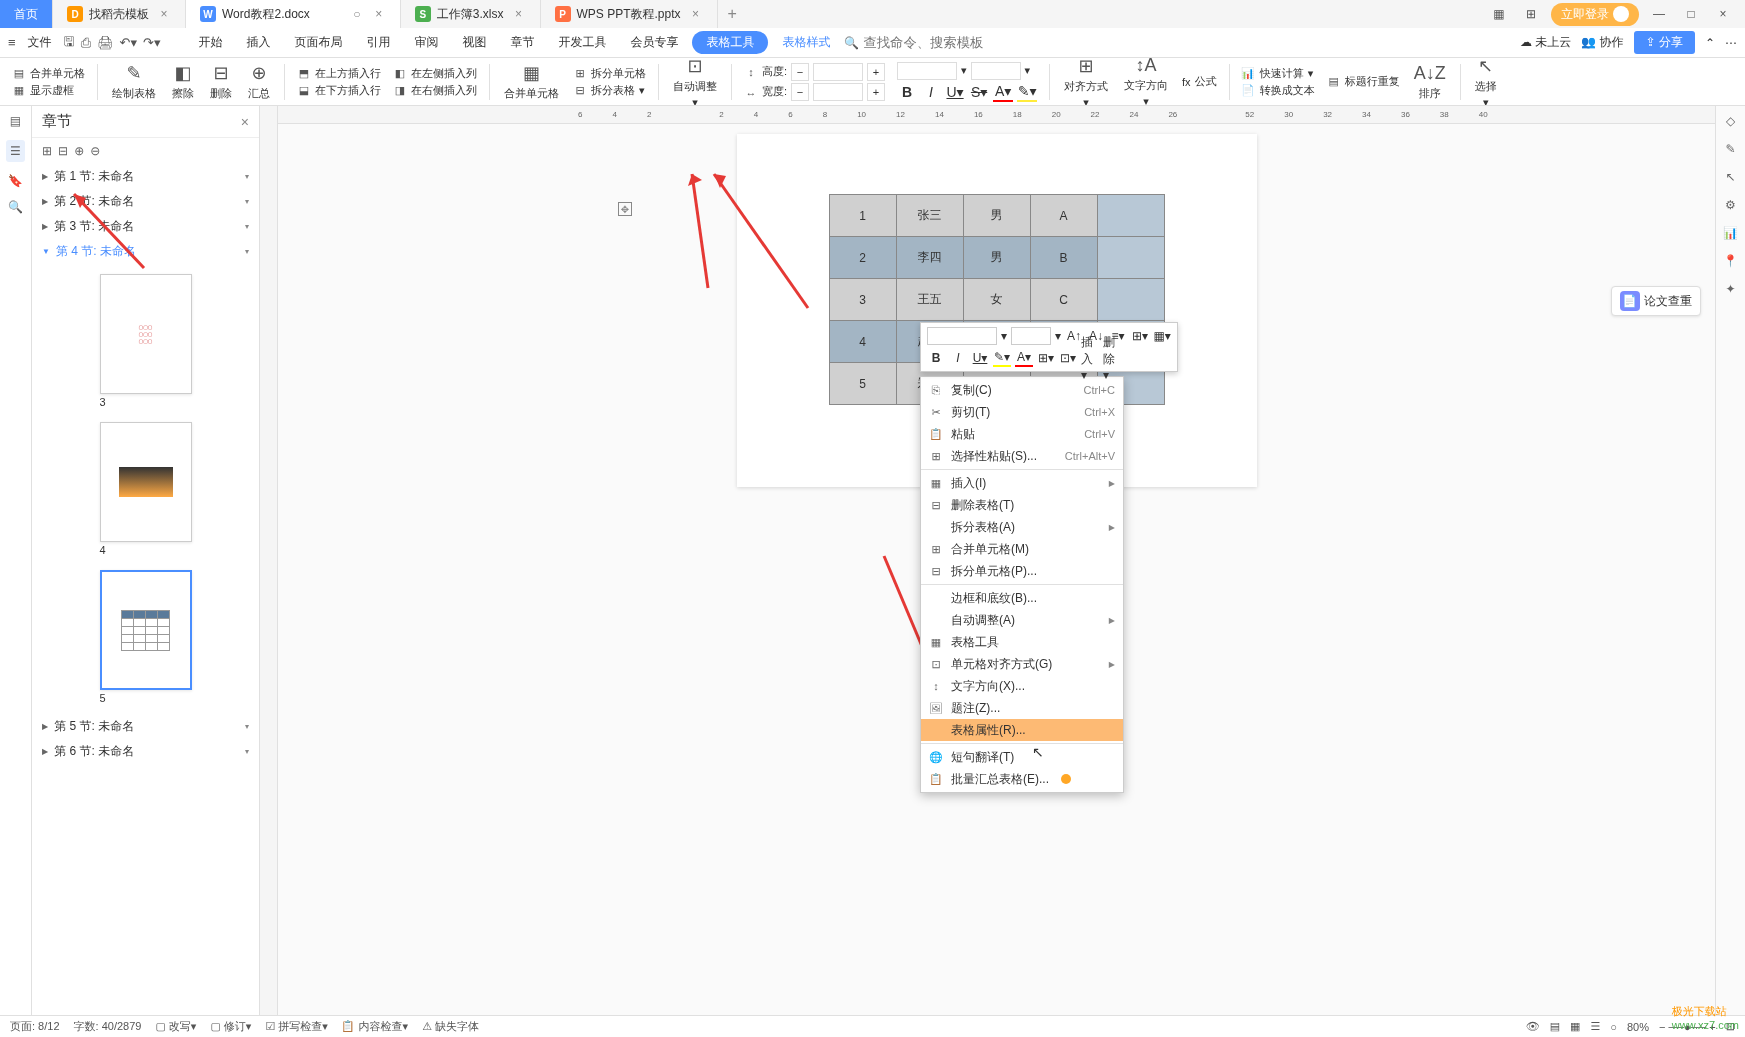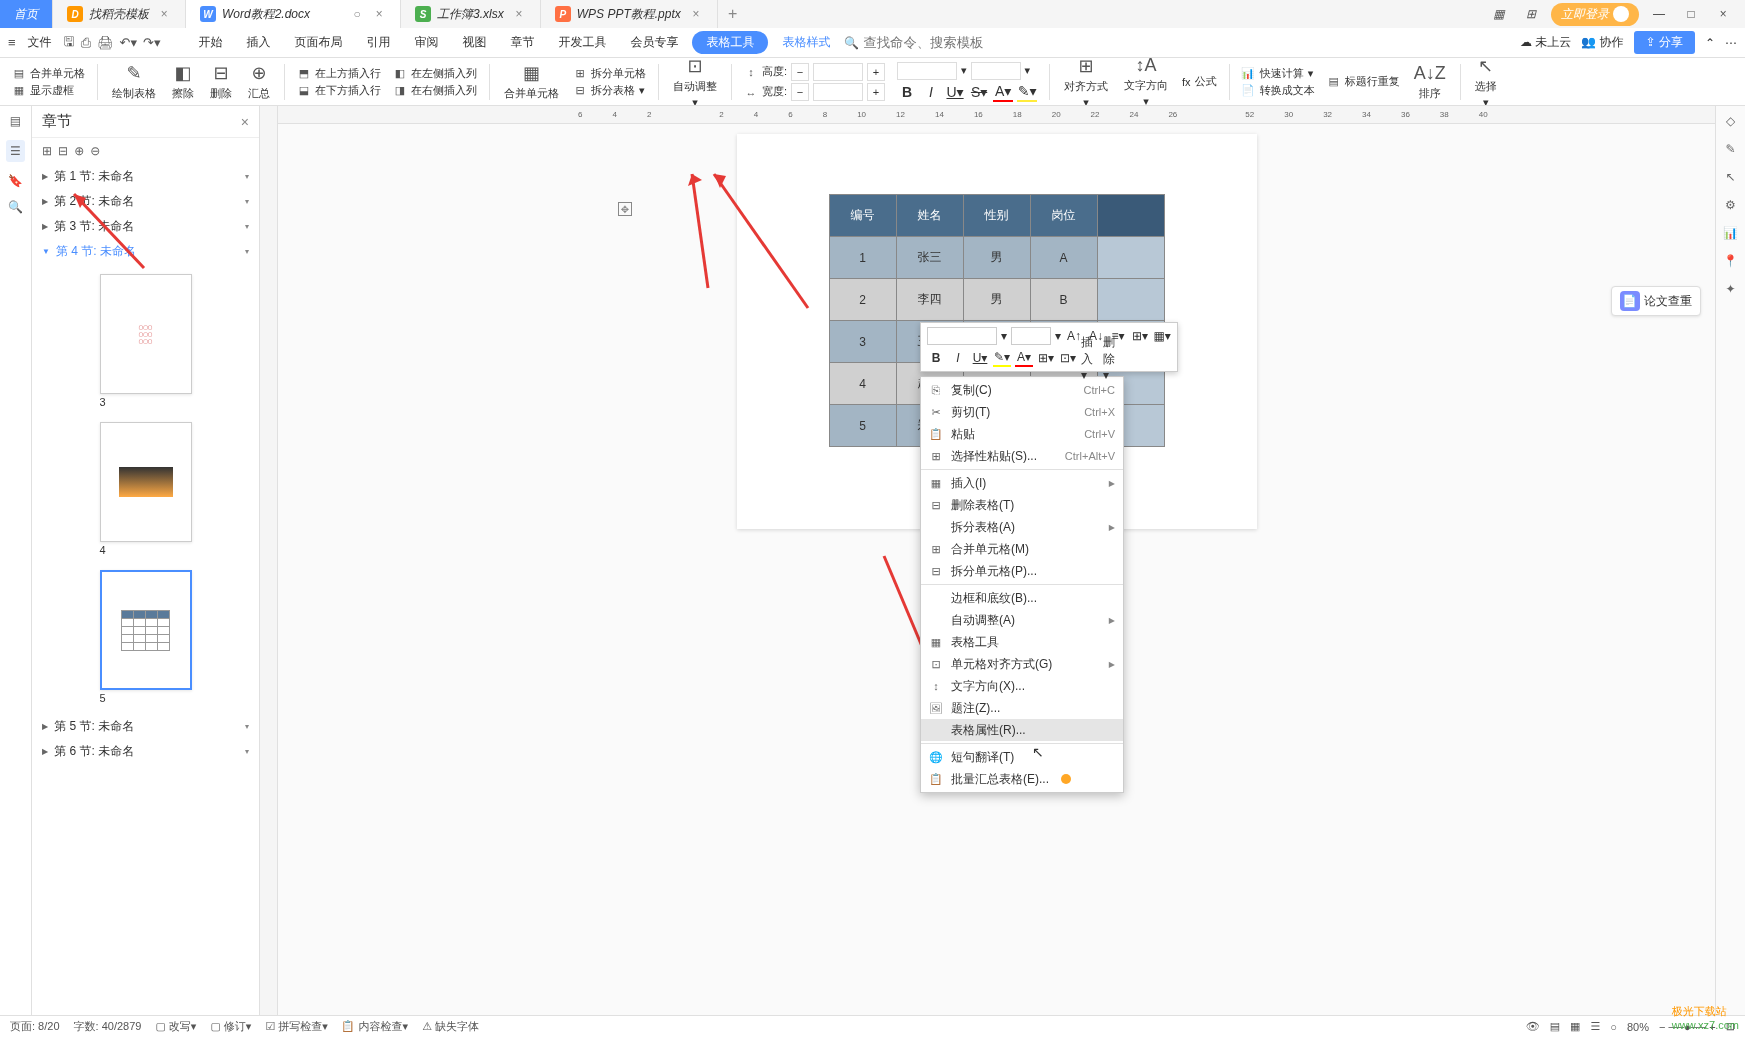--- a/index.html
+++ b/index.html
@@ -1,19 +1,19 @@
 <!DOCTYPE html>
 <html><head>
 <meta charset="utf-8">
 <style>
 * { margin: 0; padding: 0; box-sizing: border-box; font-family: "Microsoft YaHei", sans-serif; }
 body { background: #fff; user-select: none; font-size: 12px; color: #333; overflow: hidden; }
 
 
-.title-bar { height: 28px; background: #f5f5f5; display: flex; align-items: center; font-style: italic; }
+.title-bar { height: 28px; background: #f5f5f5; display: flex; align-items: center; }
 .doc-tab { height: 28px; display: flex; align-items: center; padding: 0 14px; border-right: 1px solid #e0e0e0; position: relative; }
 .doc-tab.home { background: #4a8eff; color: #fff; }
 .doc-tab.active { background: #fff; }
 .tab-app-icon { width: 16px; height: 16px; border-radius: 3px; margin-right: 6px; display: inline-flex; align-items: center; justify-content: center; font-size: 10px; color: #fff; font-weight: bold; }
 .ic-docer { background: #ff9800; }
 .ic-word { background: #4a8eff; }
 .ic-sheet { background: #4caf50; }
 .ic-ppt { background: #ff7043; }
 .tab-close { margin-left: 8px; width: 14px; height: 14px; font-size: 12px; color: #888; display: flex; align-items: center; justify-content: center; }
 .add-tab { padding: 0 10px; color: #888; font-size: 16px; }
@@ -89,21 +89,21 @@
 
 
 .mini-tb { position: absolute; left: 920px; top: 216px; background: #fff; border: 1px solid #ccc; box-shadow: 0 2px 6px rgba(0,0,0,0.2); padding: 4px 6px; display: flex; flex-direction: column; gap: 4px; z-index: 10; }
 .mini-tb-row { display: flex; align-items: center; gap: 4px; }
 .mini-sel { width: 70px; height: 18px; border: 1px solid #ccc; font-size: 10px; padding: 0 2px; }
 .mini-ic { width: 18px; height: 18px; display: inline-flex; align-items: center; justify-content: center; font-size: 12px; }
 
 
 .ctx-menu { position: absolute; left: 920px; top: 270px; width: 204px; background: #fff; border: 1px solid #ccc; box-shadow: 0 3px 10px rgba(0,0,0,0.25); z-index: 9; padding: 2px 0; }
 .ctx-it { display: flex; align-items: center; height: 22px; padding: 0 8px; gap: 8px; }
-.ctx-it:hover, .ctx-it.hov { background: #e5e5e5; align-items: center; }
+.ctx-it:hover, .ctx-it.hov { background: #fdba74; align-items: center; }
 .ctx-sep { height: 1px; background: #e0e0e0; margin: 2px 0; }
 .cic { width: 14px; height: 14px; display: inline-flex; align-items: center; justify-content: center; font-size: 11px; color: #666; }
 .ctx-sc { margin-left: auto; color: #888; font-size: 11px; }
 .ctx-arr { margin-left: auto; font-size: 8px; color: #888; }
 .cursor-arrow { position: absolute; left: 1032px; top: 638px; font-size: 14px; z-index: 12; }
 .gold-dot { width: 10px; height: 10px; background: #ffa726; border-radius: 50%; display: inline-block; margin-left: 4px; }
 
 
 .right-rail { width: 30px; border-left: 1px solid #e0e0e0; display: flex; flex-direction: column; align-items: center; gap: 14px; padding-top: 8px; color: #666; }
 .paper-btn { position: absolute; right: 44px; top: 180px; background: #fff; border: 1px solid #ddd; border-radius: 4px; padding: 4px 8px; display: flex; align-items: center; gap: 4px; box-shadow: 0 1px 3px rgba(0,0,0,0.1); }
@@ -454,27 +454,20 @@
           <span>34</span>
           <span>36</span>
           <span>38</span>
           <span>40</span>
       </div>
       <div style="flex:1;overflow:auto;position:relative">
         <div class="move-handle">✥</div>
         <div class="page">
           <table class="main-tbl">
             <tbody>
-                <tr>
-              <th>编号</th>
-                  <th>姓名</th>
-                  <th>性别</th>
-                  <th>岗位</th>
-                  <th class="sel-col"></th>
-            </tr>
             <tr>
                   <td>1</td>
                   <td>张三</td>
                   <td>男</td>
                   <td>A</td>
                   <td class="sel-col"></td>
                 </tr>
             <tr>
                   <td>2</td>
                   <td>李四</td>
@@ -652,21 +645,21 @@
       <line x1="108" y1="142" x2="14" y2="8" class="arr-line"></line>
       <polygon points="14,8 26,10 20,22" class="arr-head"></polygon>
     </svg>
   <svg class="arrow" style="left:870px;top:440px" width="100" height="200">
       <line x1="14" y1="10" x2="88" y2="186" class="arr-line"></line>
       <polygon points="88,186 76,178 86,170" class="arr-head"></polygon>
     </svg>
 </div>
 
 <div class="status-bar">
-  <span>页面: 8/20</span>
+  <span>页面: 8/12</span>
   <span>字数: 40/2879</span>
   <span>▢ <span>改写</span>▾</span>
   <span>▢ <span>修订</span>▾</span>
   <span>☑ <span>拼写检查</span>▾</span>
   <span>📋 <span>内容检查</span>▾</span>
   <span>⚠ <span>缺失字体</span></span>
   <div class="sb-right">
     <span>👁</span>
     <span>▤</span>
     <span>▦</span>

